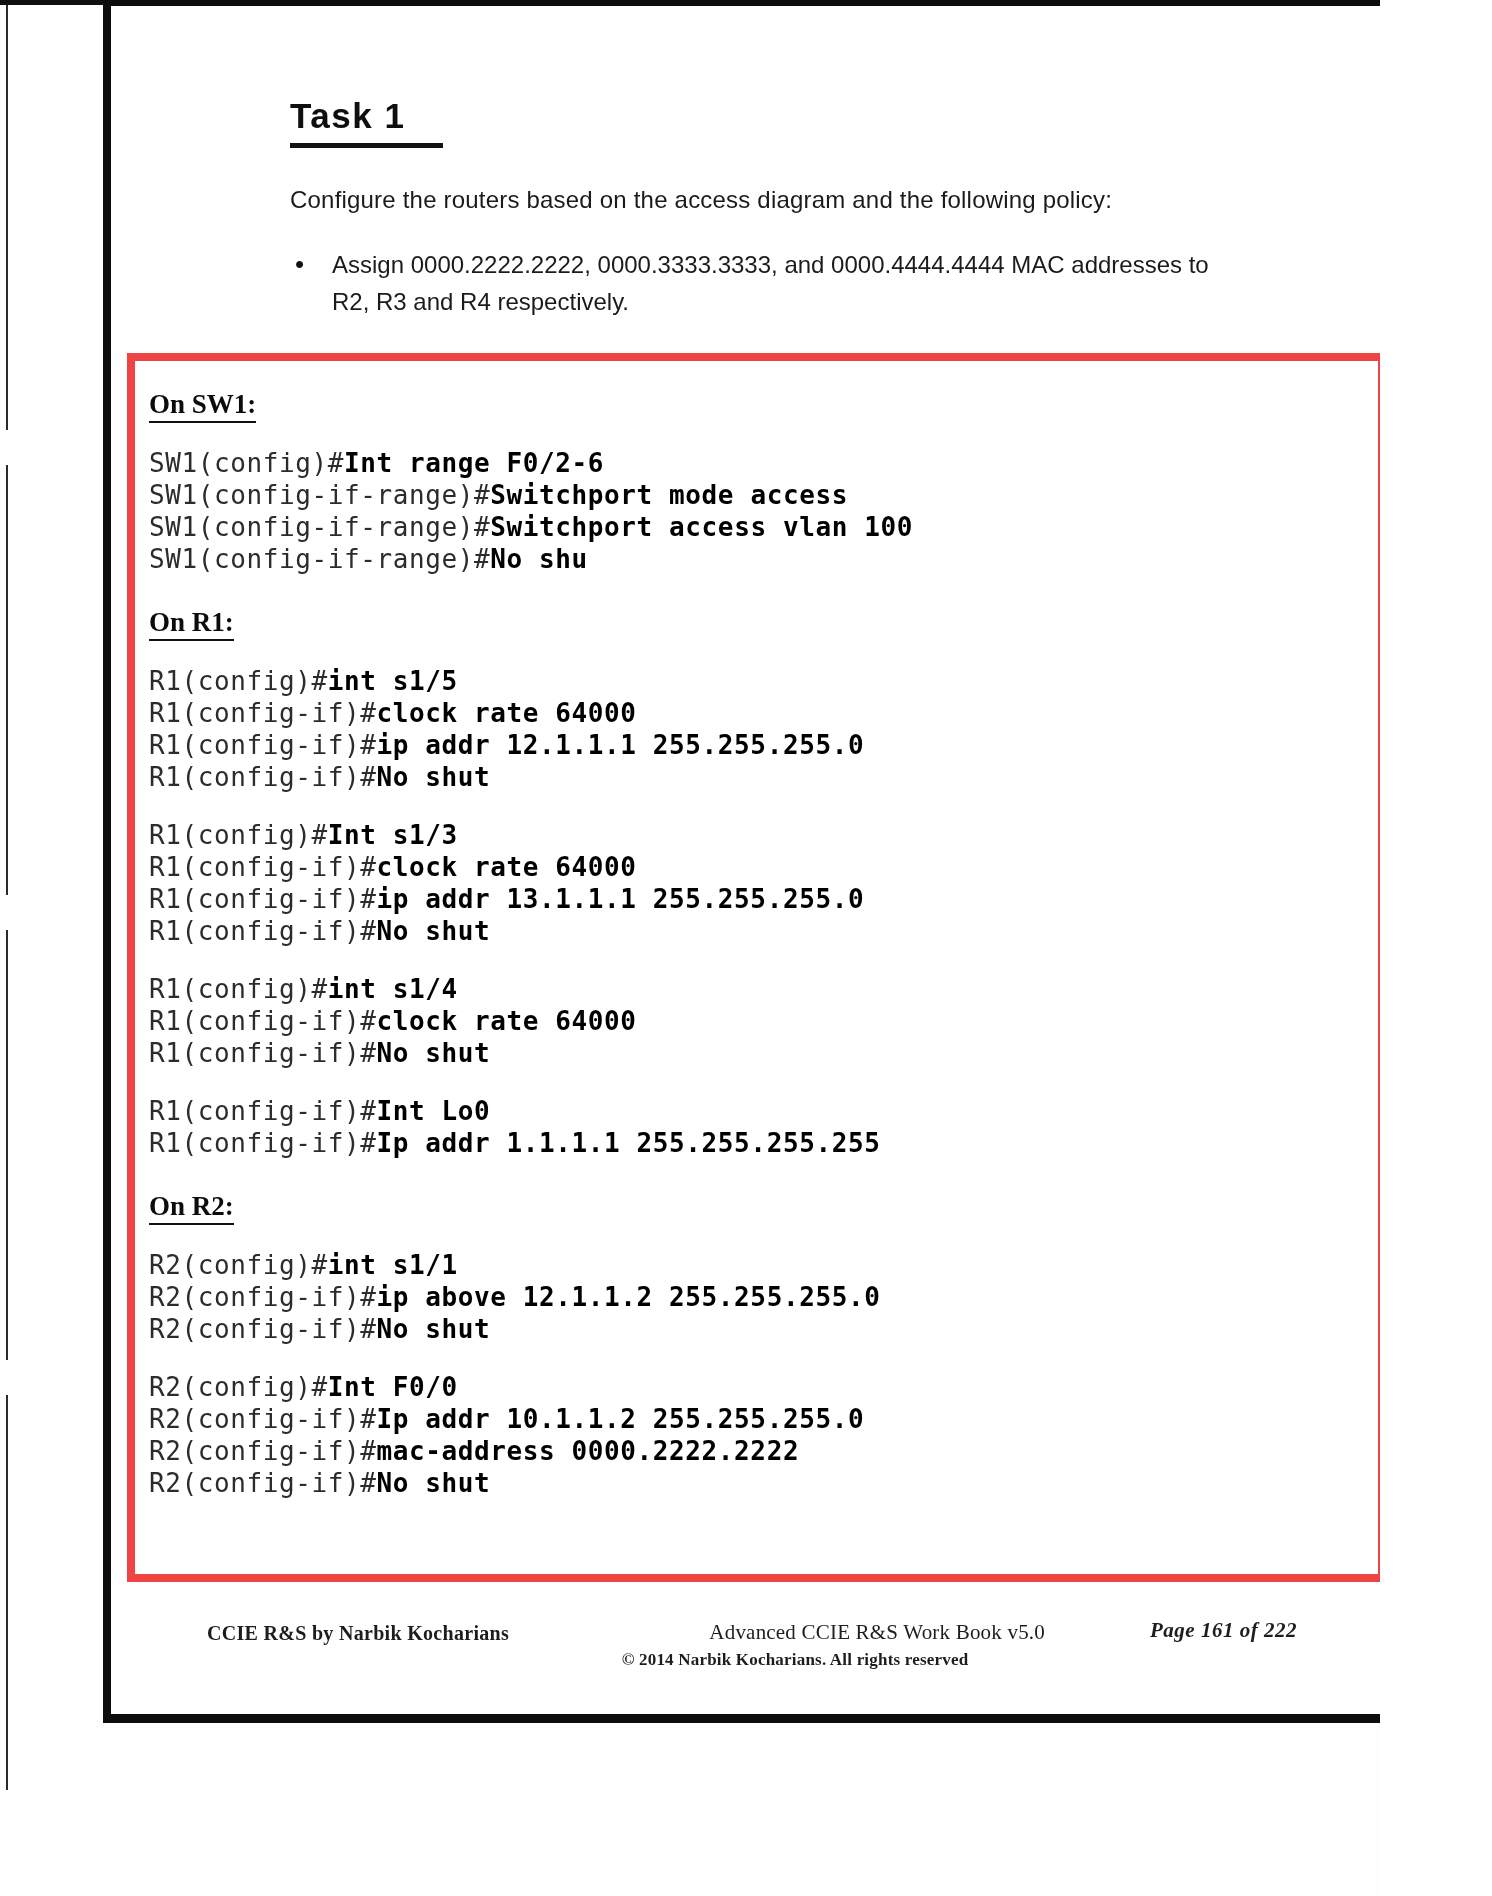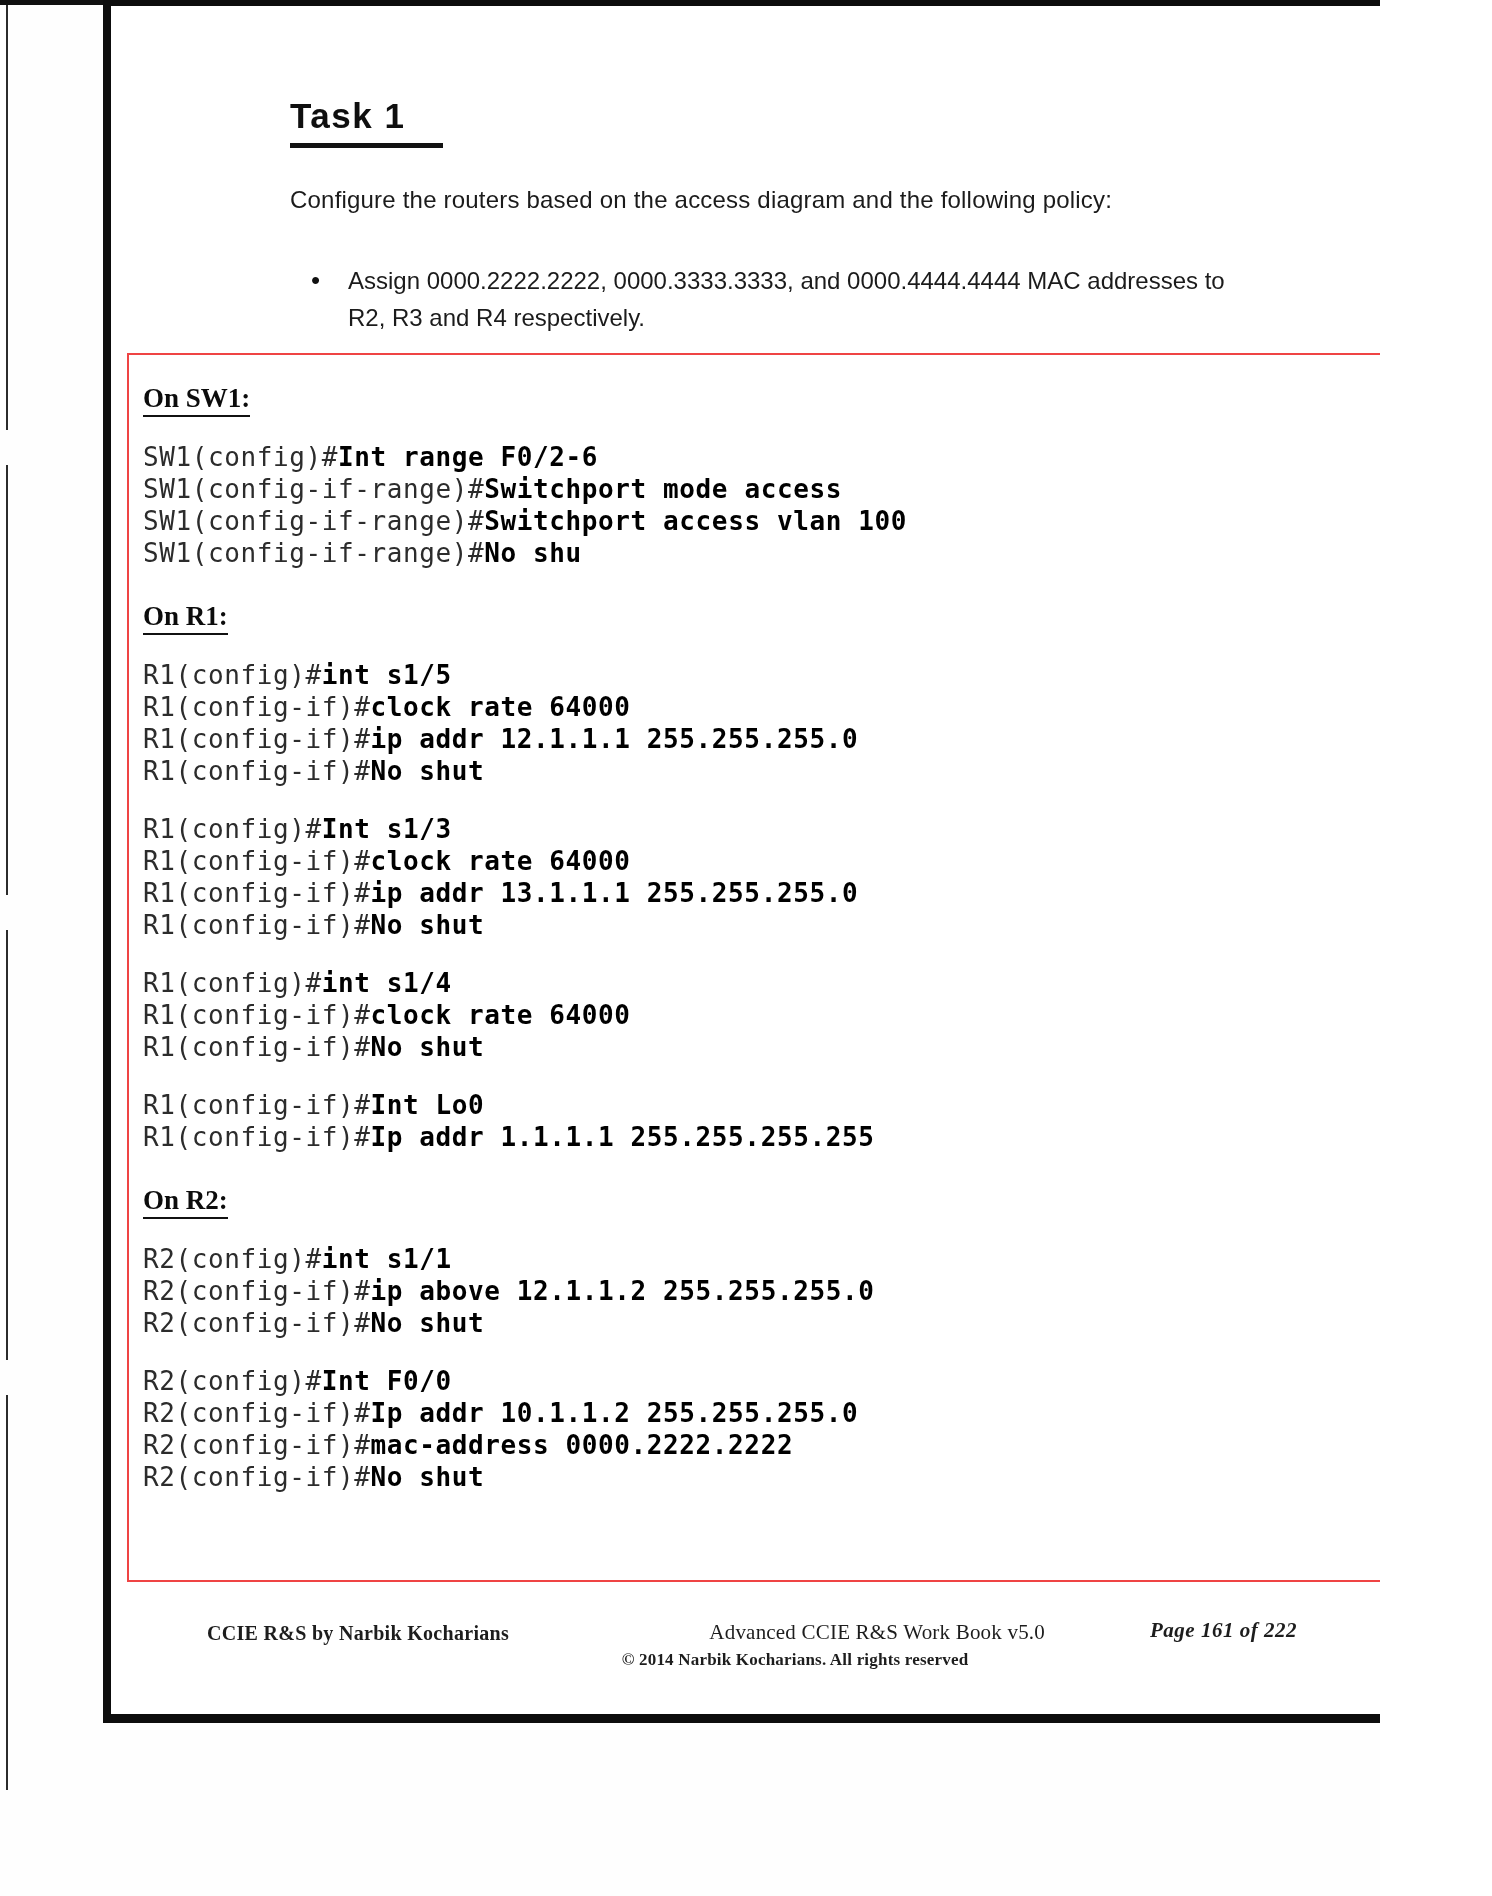--- a/index.html
+++ b/index.html
@@ -37,35 +37,35 @@
     font-size:35px;font-weight:700;letter-spacing:1.5px;color:#0f0f0f;
     border-bottom:5px solid #121212;
     padding:0 38px 7px 0;
   }
   .intro{
     position:absolute;left:290px;top:186px;
     font-size:24px;color:#1b1b1b;letter-spacing:0.2px;
   }
   .bullet-list{
     position:absolute;left:332px;top:246px;width:920px;
-    margin:16px;padding:0;list-style:none;
+    margin:0;padding:0;list-style:none;
     font-size:24px;line-height:37px;color:#1b1b1b;
   }
   .bullet-list li{position:relative;}
   .bullet-list li::before{
     content:"\2022";
     position:absolute;left:-37px;top:0px;
     font-size:26px;color:#111;
   }
   
   .config-box{
     position:absolute;left:127px;top:353px;
     width:1259px;height:1229px;
     box-sizing:border-box;
-    border:2px solid #ef4444;
+    border:8px solid #ef4444;
     padding:26px 18px 9px 14px;
     overflow:hidden;
     background:#fff;
   }
   .box-heading{
     font-family:"Liberation Serif", serif;
     font-size:27px;font-weight:700;color:#0c0c0c;
     line-height:34px;
     margin:30px 0 26px 0;
   }

